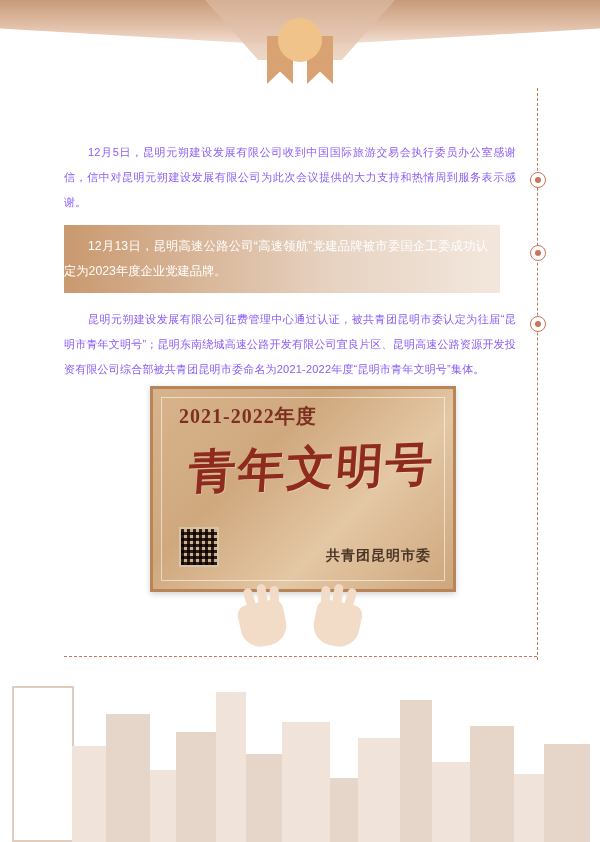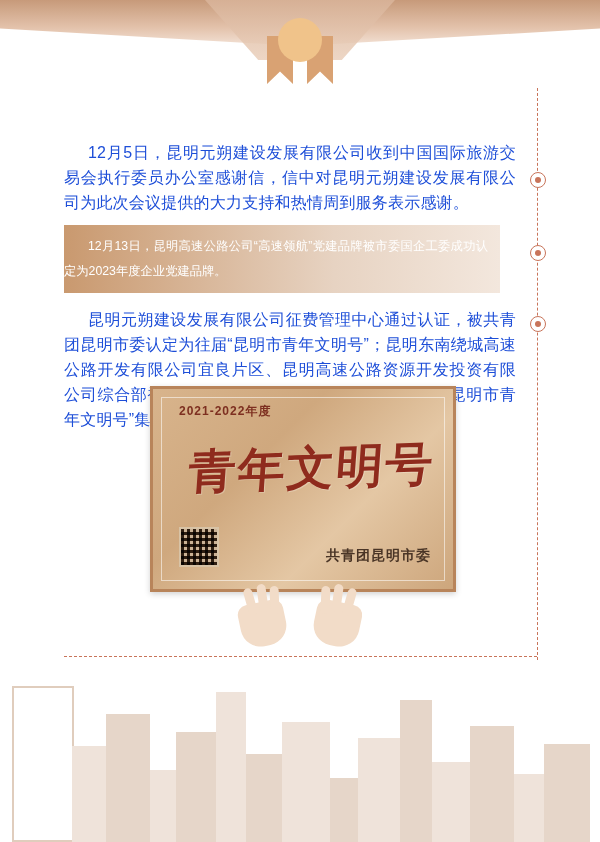--- a/index.html
+++ b/index.html
@@ -54,21 +54,21 @@
     background:#c8745a;
   }
   .rail-dot.d1{top:172px;}
   .rail-dot.d2{top:245px;}
   .rail-dot.d3{top:316px;}
 
   
   .content{position:absolute;left:64px;top:140px;width:452px;}
   p.para{
     margin:0 0 10px 0;
-    font-size:16px;line-height:25px;color:#1d4ed8;
+    font-size:11px;line-height:25px;color:#8b5cf6;
     text-align:justify;text-indent:24px;letter-spacing:.2px;
   }
   .hl-box{
     background:linear-gradient(90deg,#c9996f 0%,#e7d3c2 62%,#f3e7dd 100%);
     padding:9px 12px 9px 0;margin:6px 16px 14px 0;
   }
   .hl-box p{
     margin:0;font-size:12.3px;line-height:25px;color:#ffffff;
     text-indent:24px;text-align:justify;
   }
@@ -78,22 +78,22 @@
     position:absolute;left:150px;top:386px;width:300px;height:200px;
     background:linear-gradient(135deg,#d8b48c 0%,#cfa87e 35%,#e4c7a4 65%,#cda67c 100%);
     border:3px solid #b8845a;
     box-shadow:0 2px 6px rgba(0,0,0,.18);
   }
   .plaque-inner{
     position:absolute;inset:8px;border:1px solid rgba(255,255,255,.55);
   }
   .plaque-year{
     position:absolute;left:26px;top:14px;
-    font-size:12px;font-weight:bold;color:#7d2f20;letter-spacing:1px;
-    font-family:Liberation Sans, sans-serif;
+    font-size:20px;font-weight:bold;color:#7d2f20;letter-spacing:1px;
+    font-family:Liberation Serif, serif;
   }
   .plaque-title{
     position:absolute;left:36px;top:48px;width:236px;text-align:center;
     font-size:47px;color:#8f2b1d;font-weight:bold;
     font-family:"Liberation Serif","DejaVu Serif",serif;
     letter-spacing:2px;transform:skewX(-6deg) rotate(-2deg);
     text-shadow:1px 1px 0 rgba(255,255,255,.25);
     white-space:nowrap;
   }
   .plaque-issuer{

